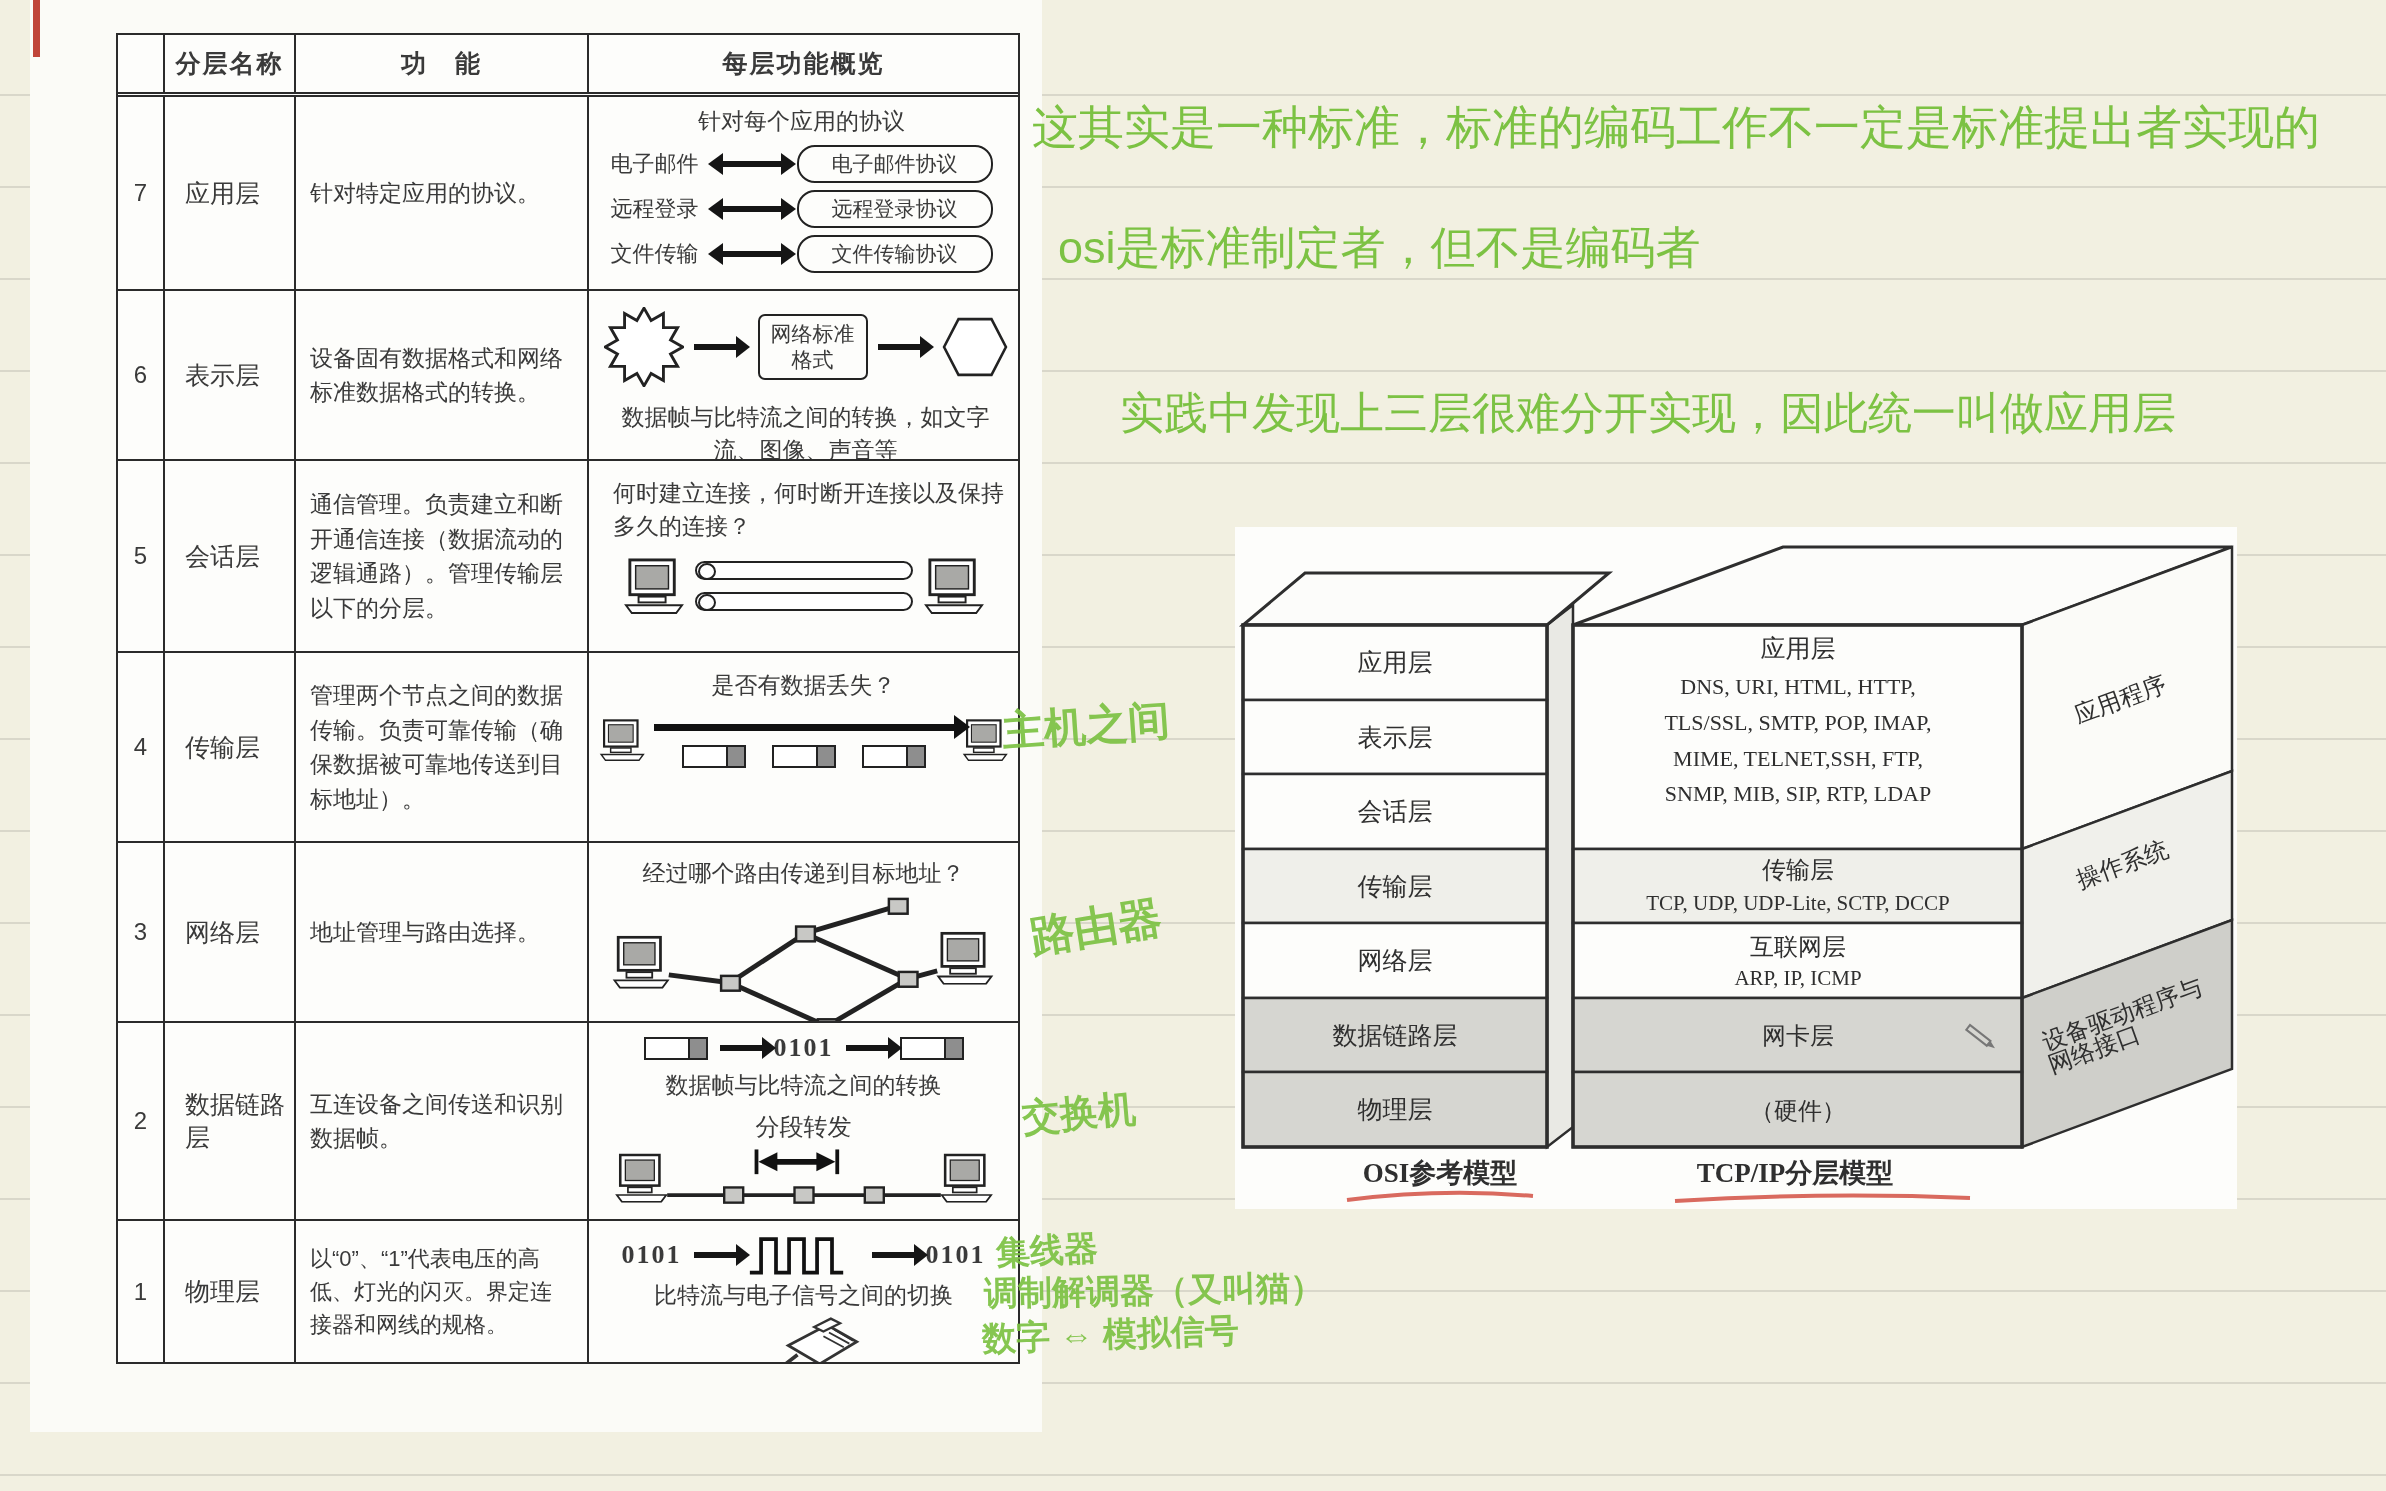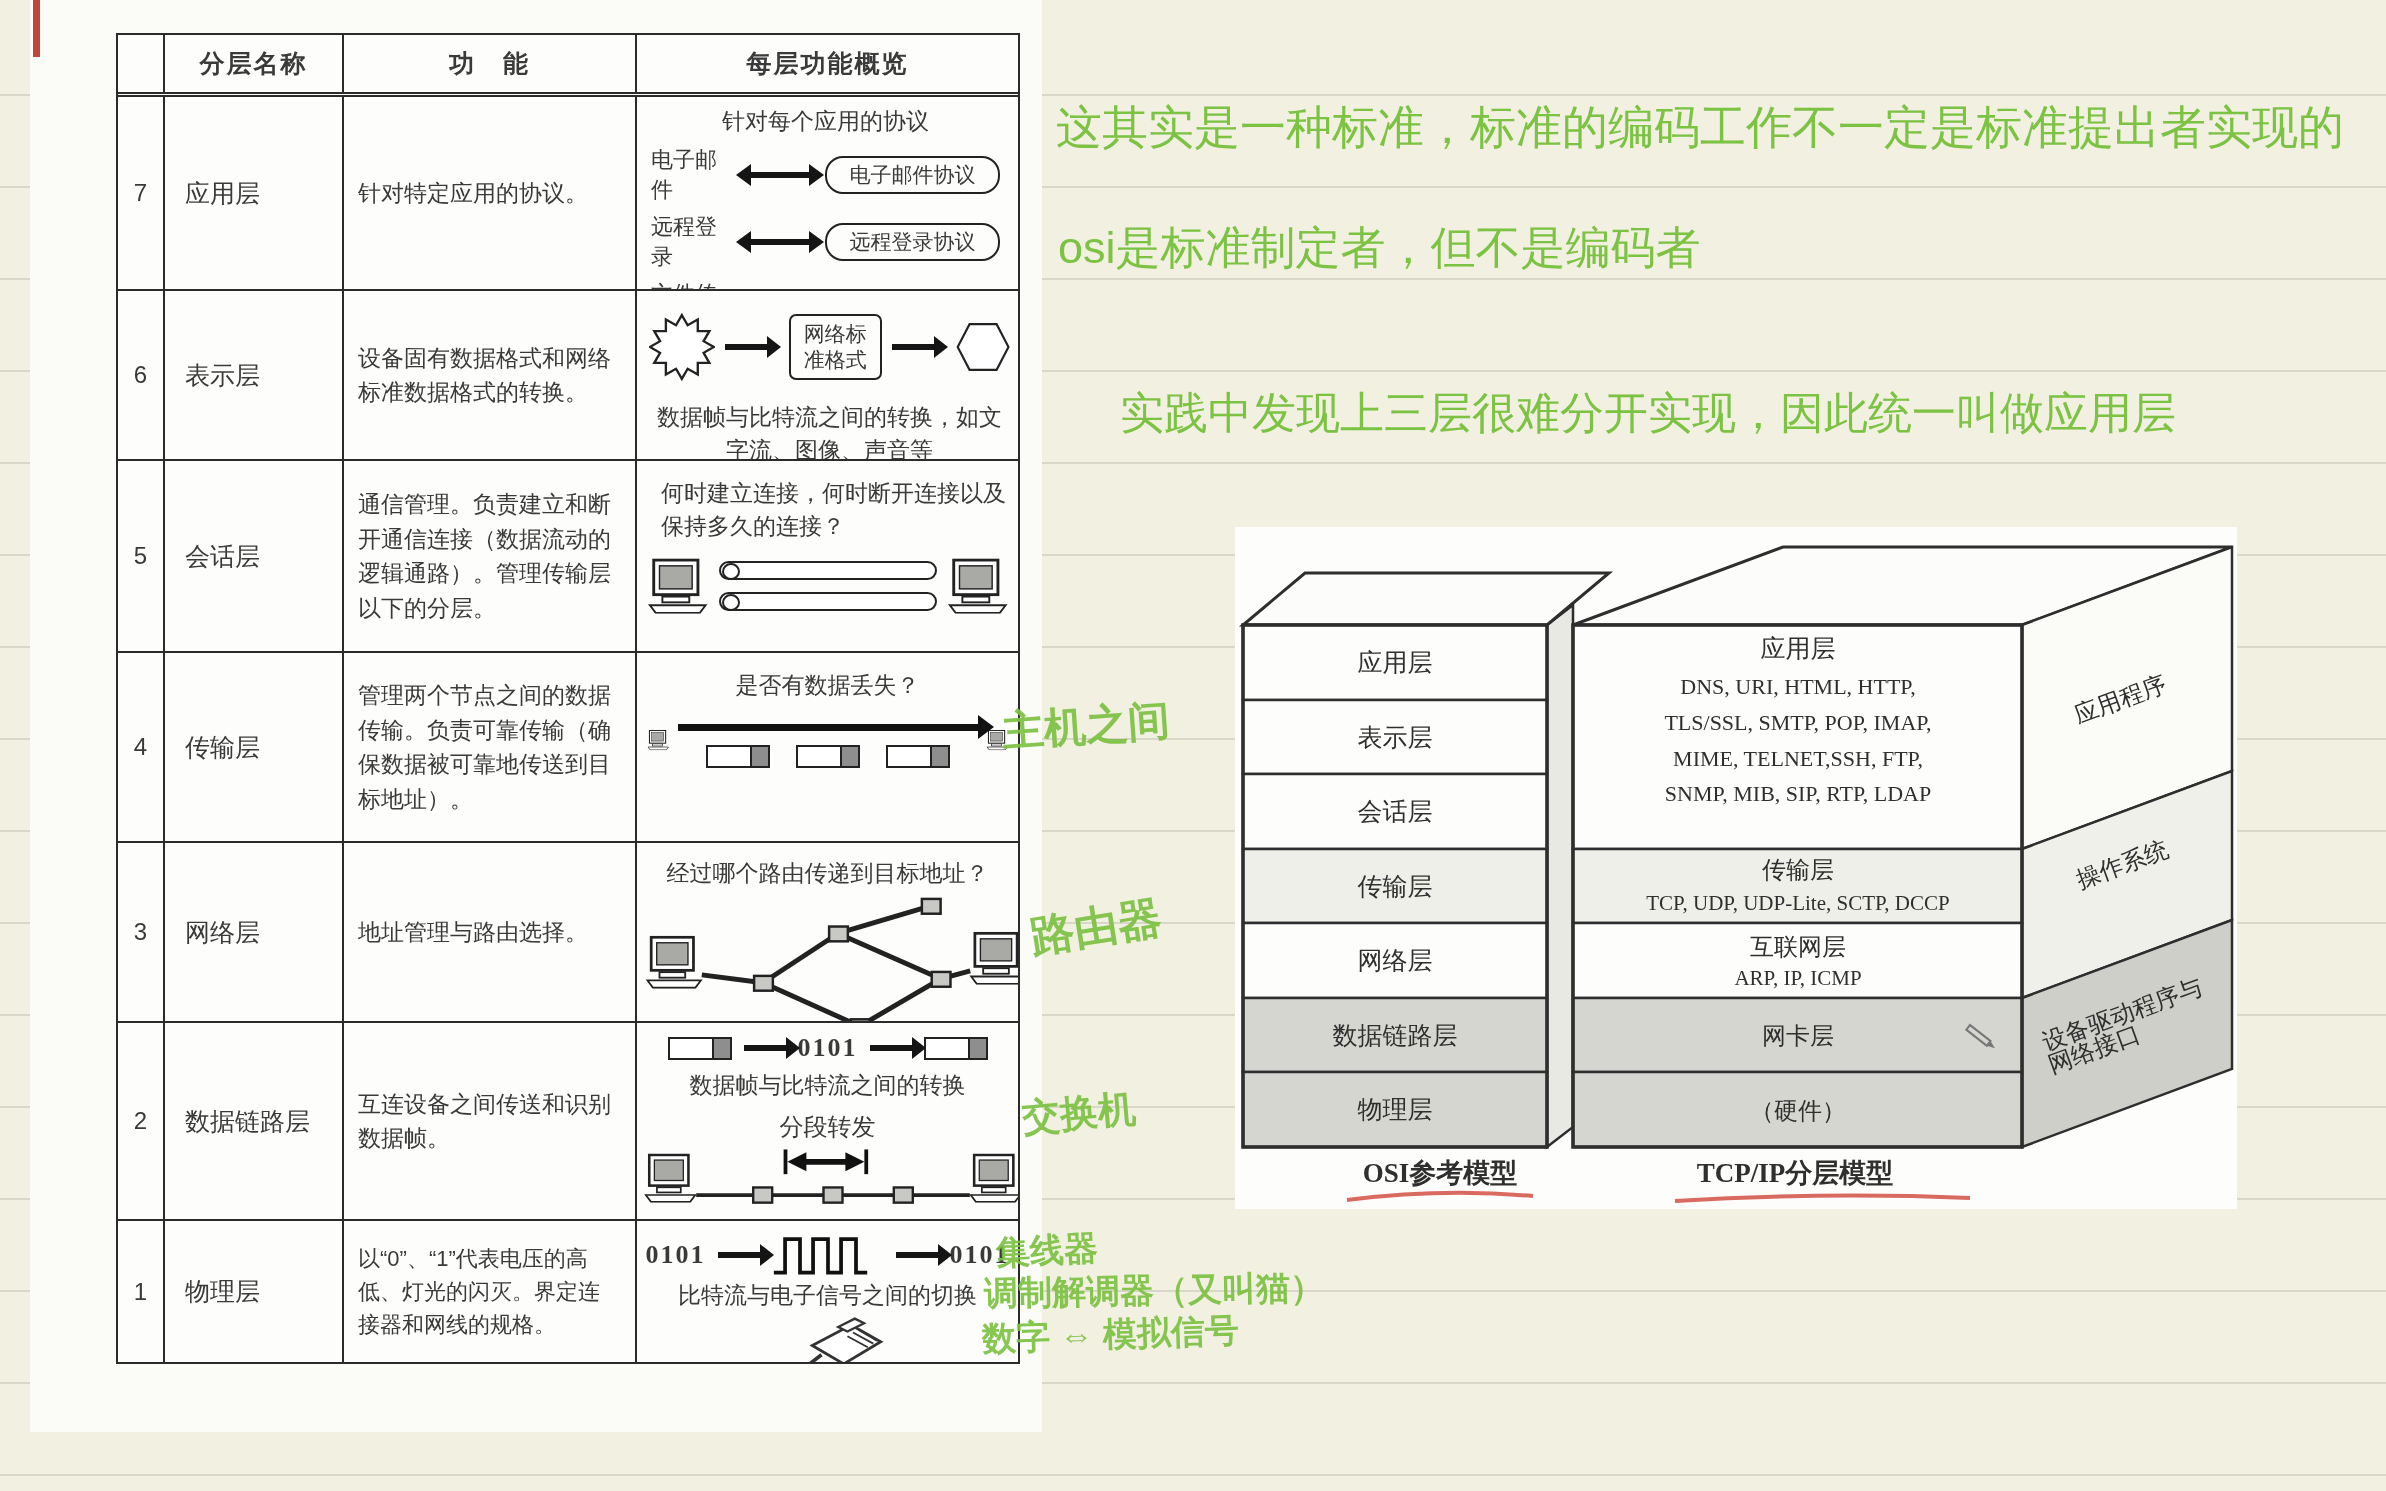--- a/index.html
+++ b/index.html
@@ -27,21 +27,21 @@
     position:absolute; left:86px; top:33px; width:904px;
     border:2.5px solid #2b2b2b; background:#fdfdfb; color:#3a3a3a;
   }
   .trow { display:flex; border-bottom:2px solid #2b2b2b; }
   .trow:last-child { border-bottom:none; }
   .trow.head { height:62px; border-bottom:5px double #2b2b2b; }
   .r7{height:194px;} .r6{height:170px;} .r5{height:192px;} .r4{height:190px;}
   .r3{height:180px;} .r2{height:198px;} .r1{height:141px;}
   .c { border-right:2px solid #2b2b2b; height:100%; }
   .c0 { width:47px; display:flex; align-items:center; justify-content:center; font-size:24px; }
-  .c1 { width:179px; display:flex; align-items:center; padding-left:20px; font-size:25px; }
+  .c1 { width:131px; display:flex; align-items:center; padding-left:20px; font-size:25px; }
   .c2 { width:293px; display:flex; align-items:center; padding:14px 14px; font-size:23px; line-height:1.5; }
   .c3 { flex:1; border-right:none; position:relative; overflow:hidden; }
   .head .c { display:flex; align-items:center; justify-content:center; padding:0; font-size:25px; font-weight:bold; letter-spacing:2px; }
   
   .ovcap { text-align:center; font-size:23px; line-height:1.45; }
   .ov7 { padding:8px 18px 6px 14px; display:flex; flex-direction:column; gap:7px; height:100%; }
   .proto-row { display:flex; align-items:center; justify-content:center; gap:16px; }
   .plabel { font-size:22px; width:96px; }
   .pill { border:2.5px solid #222; border-radius:18px; padding:3px 10px; font-size:21px; width:196px; text-align:center; }
   .darrow { position:relative; height:6px; width:58px; background:#151515; flex:none; }
@@ -321,21 +321,21 @@
               <polygon points="86,14 104,5 114,10 96,19" fill="#fff" stroke="#333" stroke-width="2.5"></polygon>
             </svg>
             
           </div>
         </div>
       </div>
     </div>
   </div>
 </div>
 
-<div class="gnote" style="left:1056px; top:97px; font-size:46px;">这其实是一种标准，标准的编码工作不一定是标准提出者实现的</div>
+<div class="gnote" style="left:1032px; top:97px; font-size:46px;">这其实是一种标准，标准的编码工作不一定是标准提出者实现的</div>
 <div class="gnote" style="left:1058px; top:218px; font-size:45px;">osi是标准制定者，但不是编码者</div>
 <div class="gnote" style="left:1120px; top:384px; font-size:44px;">实践中发现上三层很难分开实现，因此统一叫做应用层</div>
 
 <div class="hand" style="left:1002px; top:698px; font-size:42px; transform:rotate(-4deg);">主机之间</div>
 <div class="hand" style="left:1030px; top:898px; font-size:44px; transform:rotate(-9deg);">路由器</div>
 <div class="hand" style="left:1022px; top:1088px; font-size:38px; transform:rotate(-5deg);">交换机</div>
 <div class="hand" style="left:996px; top:1228px; font-size:34px; transform:rotate(-3deg);">集线器</div>
 <div class="hand" style="left:984px; top:1268px; font-size:34px; transform:rotate(-1deg);">调制解调器（又叫猫）</div>
 <div class="hand" style="left:982px; top:1312px; font-size:34px; transform:rotate(-2deg);">数字 ⇔ 模拟信号</div>
 

